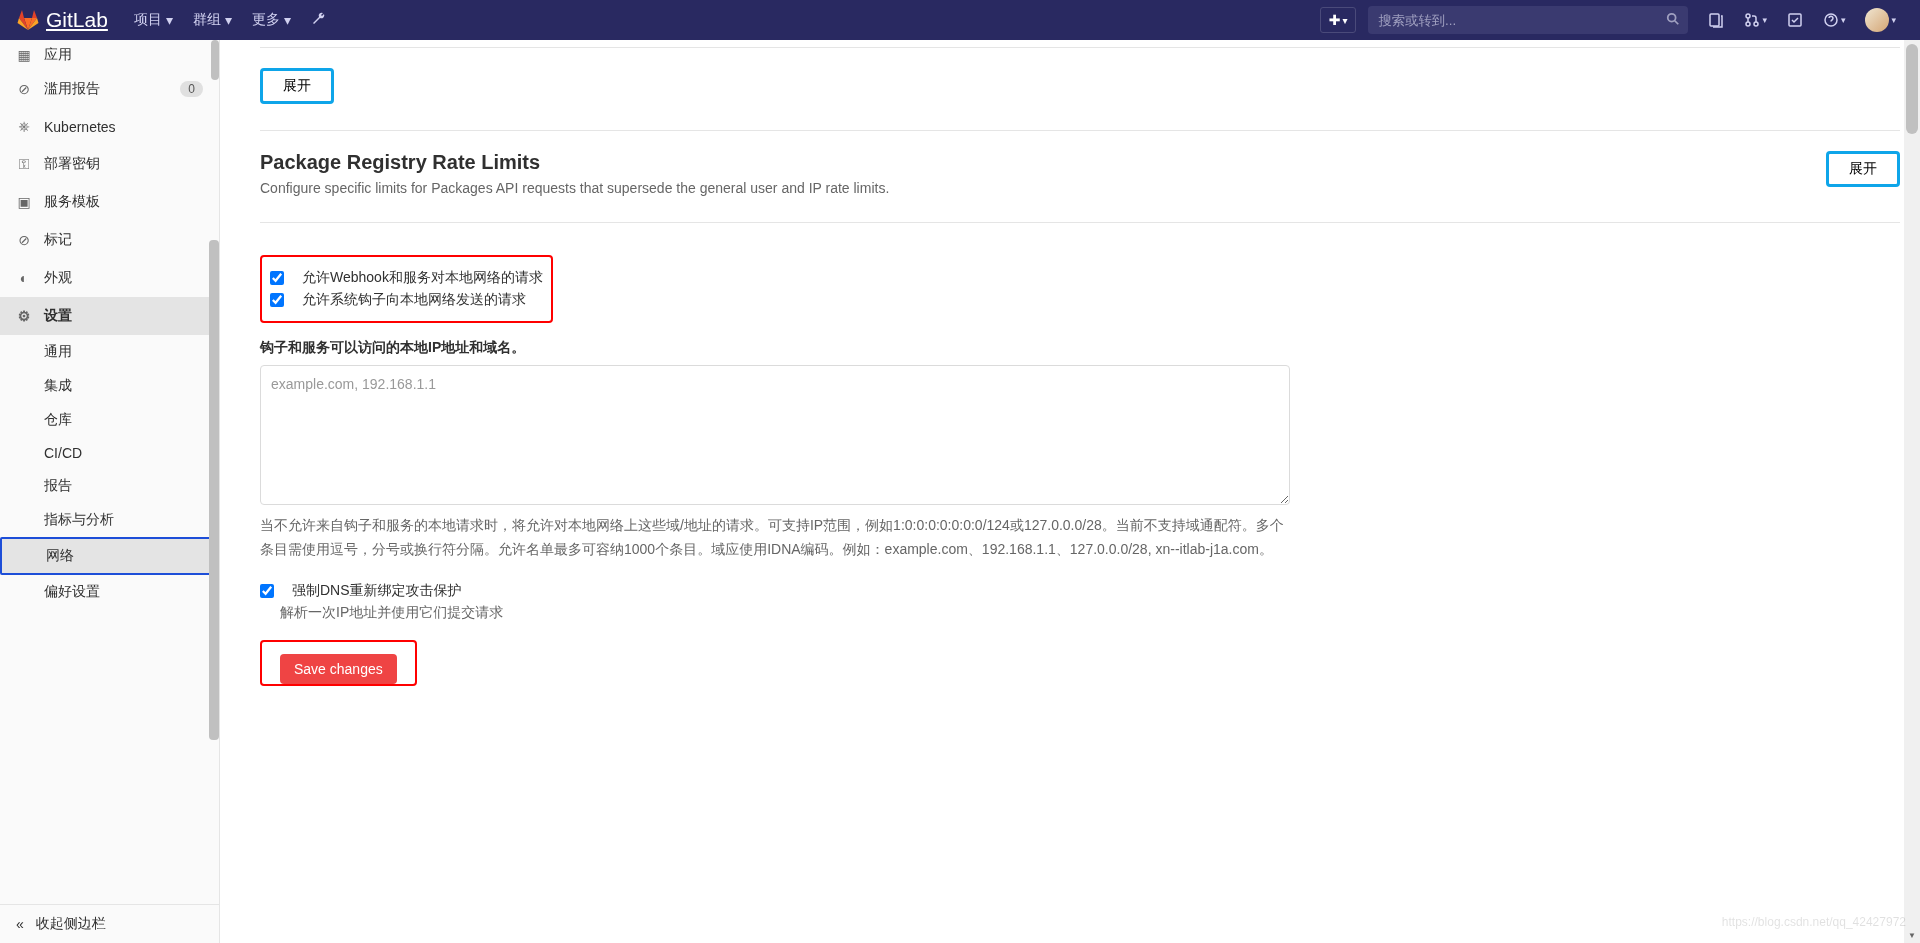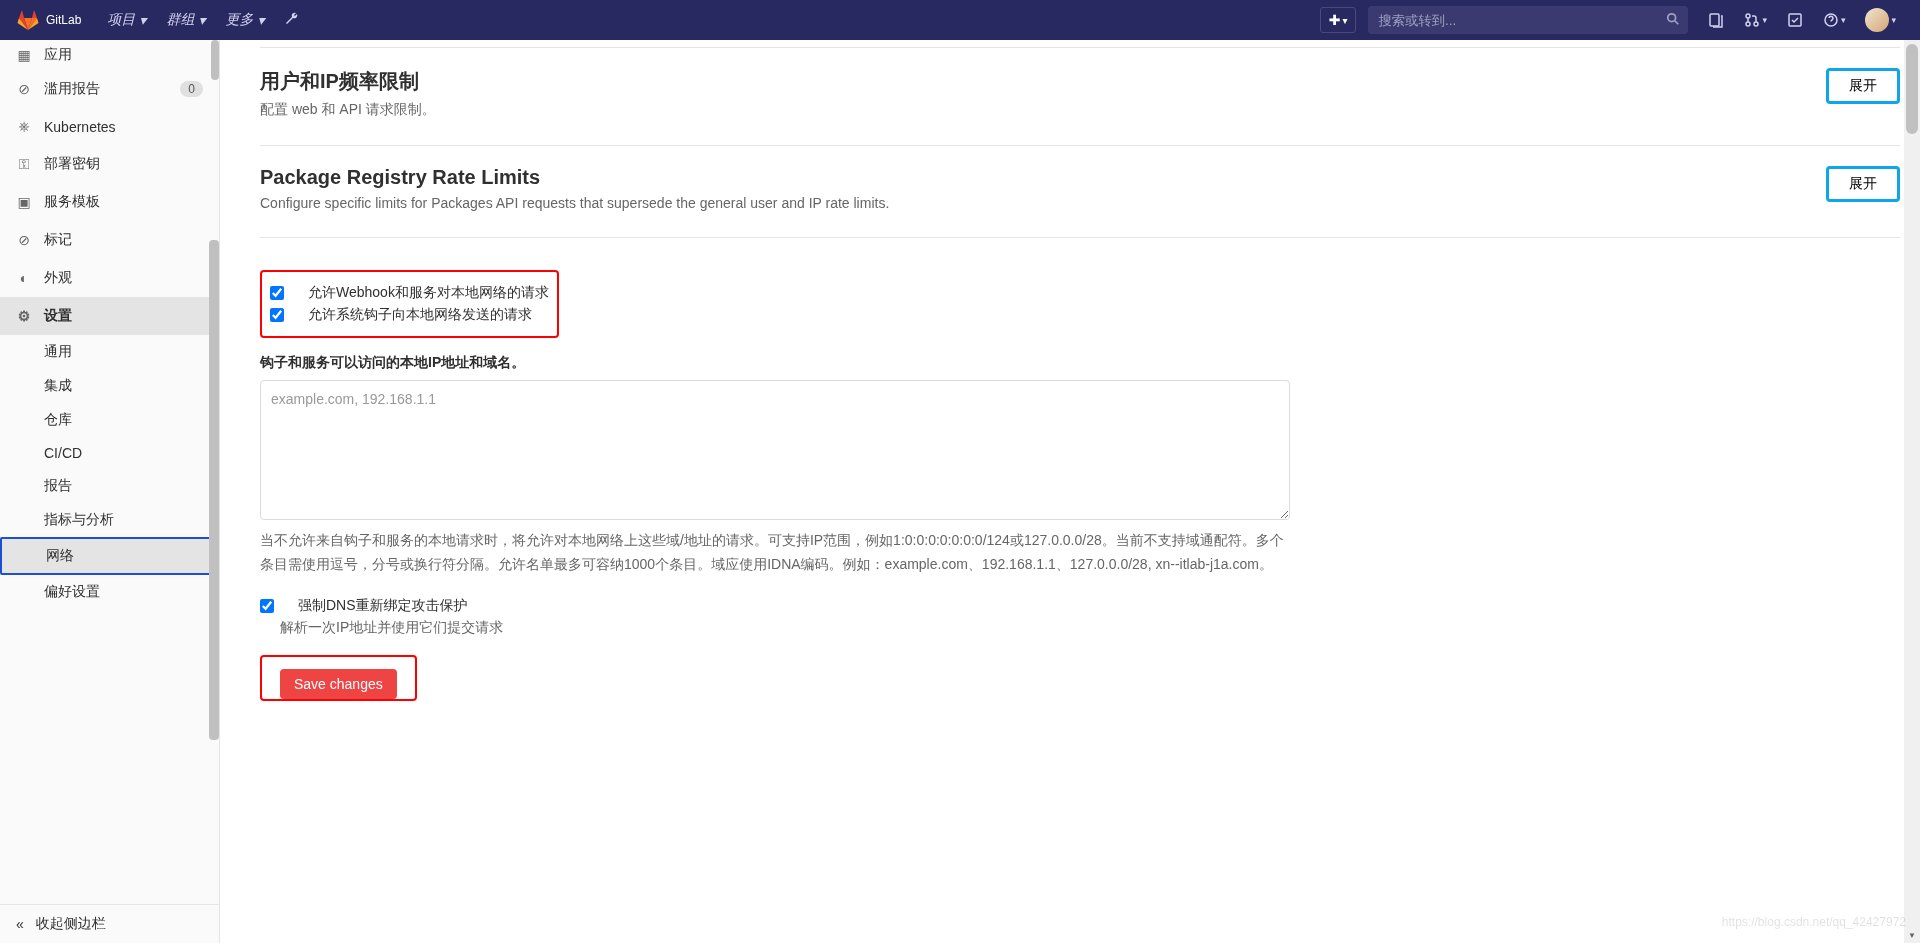--- a/index.html
+++ b/index.html
@@ -2,22 +2,22 @@
 <html><head>
   <meta charset="utf-8">
   <style>
     * { margin: 0; padding: 0; box-sizing: border-box; }
     body { font-family: -apple-system, BlinkMacSystemFont, "Segoe UI", Helvetica, Arial, sans-serif; font-size: 14px; color: #303030; background: #fff; }
     
     
     .top-nav { height: 40px; background: #292961; display: flex; align-items: center; padding: 0 16px; color: #fff; }
     .gitlab-logo { display: flex; align-items: center; gap: 6px; margin-right: 16px; }
     .gitlab-logo svg { width: 24px; height: 24px; }
-    .gitlab-logo span { font-weight: 500; font-size: 12px; }
-    .nav-dropdown { display: flex; align-items: center; gap: 4px; padding: 6px 10px; cursor: pointer; color: #d1d1f0; font-style: italic; }
+    .gitlab-logo span { font-weight: 500; font-size: 21px; text-decoration: underline; }
+    .nav-dropdown { display: flex; align-items: center; gap: 4px; padding: 6px 10px; cursor: pointer; color: #d1d1f0; }
     .nav-icon-btn { padding: 6px 10px; cursor: pointer; color: #d1d1f0; }
     .nav-spacer { flex: 1; }
     .nav-right { display: flex; align-items: center; gap: 4px; }
     .nav-plus { padding: 4px 8px; border: 1px solid #4a4a7a; border-radius: 3px; cursor: pointer; display: flex; align-items: center; gap: 2px; }
     .search-box { width: 320px; height: 28px; background: #3a3a70; border: none; border-radius: 4px; padding: 0 30px 0 10px; color: #fff; position: relative; }
     .search-wrap { position: relative; margin: 0 8px; }
     .search-wrap .search-ic { position: absolute; right: 8px; top: 6px; color: #a0a0c0; }
     .search-box::placeholder { color: #a0a0c0; }
     .nav-icon { padding: 6px 8px; cursor: pointer; color: #d1d1f0; display: flex; align-items: center; gap: 2px; }
     .avatar { width: 24px; height: 24px; border-radius: 50%; background: linear-gradient(135deg,#f0e6d2,#d4a574); }
@@ -37,21 +37,21 @@
     
     .main { margin-left: 220px; padding: 0 20px 40px 40px; }
     .settings-section { border-bottom: 1px solid #e5e5e5; padding: 20px 0; }
     .settings-header { display: flex; align-items: flex-start; justify-content: space-between; margin-bottom: 6px; }
     .settings-title { font-size: 20px; font-weight: 600; color: #303030; }
     .settings-desc { color: #666; margin-top: 6px; }
     .expand-btn { padding: 6px 20px; border: 3px solid #0ea5e9; background: #fff; border-radius: 4px; cursor: pointer; font-size: 14px; }
     .expand-btn.collapse { border: 2px solid #3a7bd5; outline: 2px solid #c7d9f0; padding: 6px 24px; }
     
     .checkbox-group { border: 2px solid #ff0000; border-radius: 4px; padding: 10px 8px; display: inline-block; margin-top: 12px; }
-    .checkbox-row { display: flex; align-items: center; gap: 24px; padding: 2px 0; }
+    .checkbox-row { display: flex; align-items: center; gap: 18px; padding: 2px 0; }
     .checkbox-row input[type="checkbox"] { width: 14px; height: 14px; }
     
     .field-label { font-weight: 600; margin-top: 16px; margin-bottom: 8px; }
     .textarea-field { width: 100%; max-width: 1030px; height: 140px; border: 1px solid #dbdbdb; border-radius: 4px; padding: 10px; font-family: inherit; font-size: 14px; resize: vertical; }
     .textarea-field::placeholder { color: #999; }
     .help-text { color: #666; line-height: 1.7; max-width: 1030px; margin-top: 6px; }
     
     .dns-block { margin-top: 18px; }
     .dns-sub { color: #666; margin-left: 20px; margin-top: 2px; }
     
@@ -200,24 +200,20 @@
     <span>«</span>
     <span>收起侧边栏</span>
   </div>
 </div>
 
 <div class="main">
   <div style="border-bottom:1px solid #e5e5e5; height:8px"></div>
 
   <div class="settings-section">
     <div class="settings-header">
-      <div>
-        <div class="settings-title">用户和IP频率限制</div>
-        <div class="settings-desc">配置 web 和 API 请求限制。</div>
-      </div>
       <button class="expand-btn">展开</button>
     </div>
   </div>
 
   <div class="settings-section">
     <div class="settings-header">
       <div>
         <div class="settings-title">Package Registry Rate Limits</div>
         <div class="settings-desc">Configure specific limits for Packages API requests that supersede the general user and IP rate limits.</div>
       </div>

